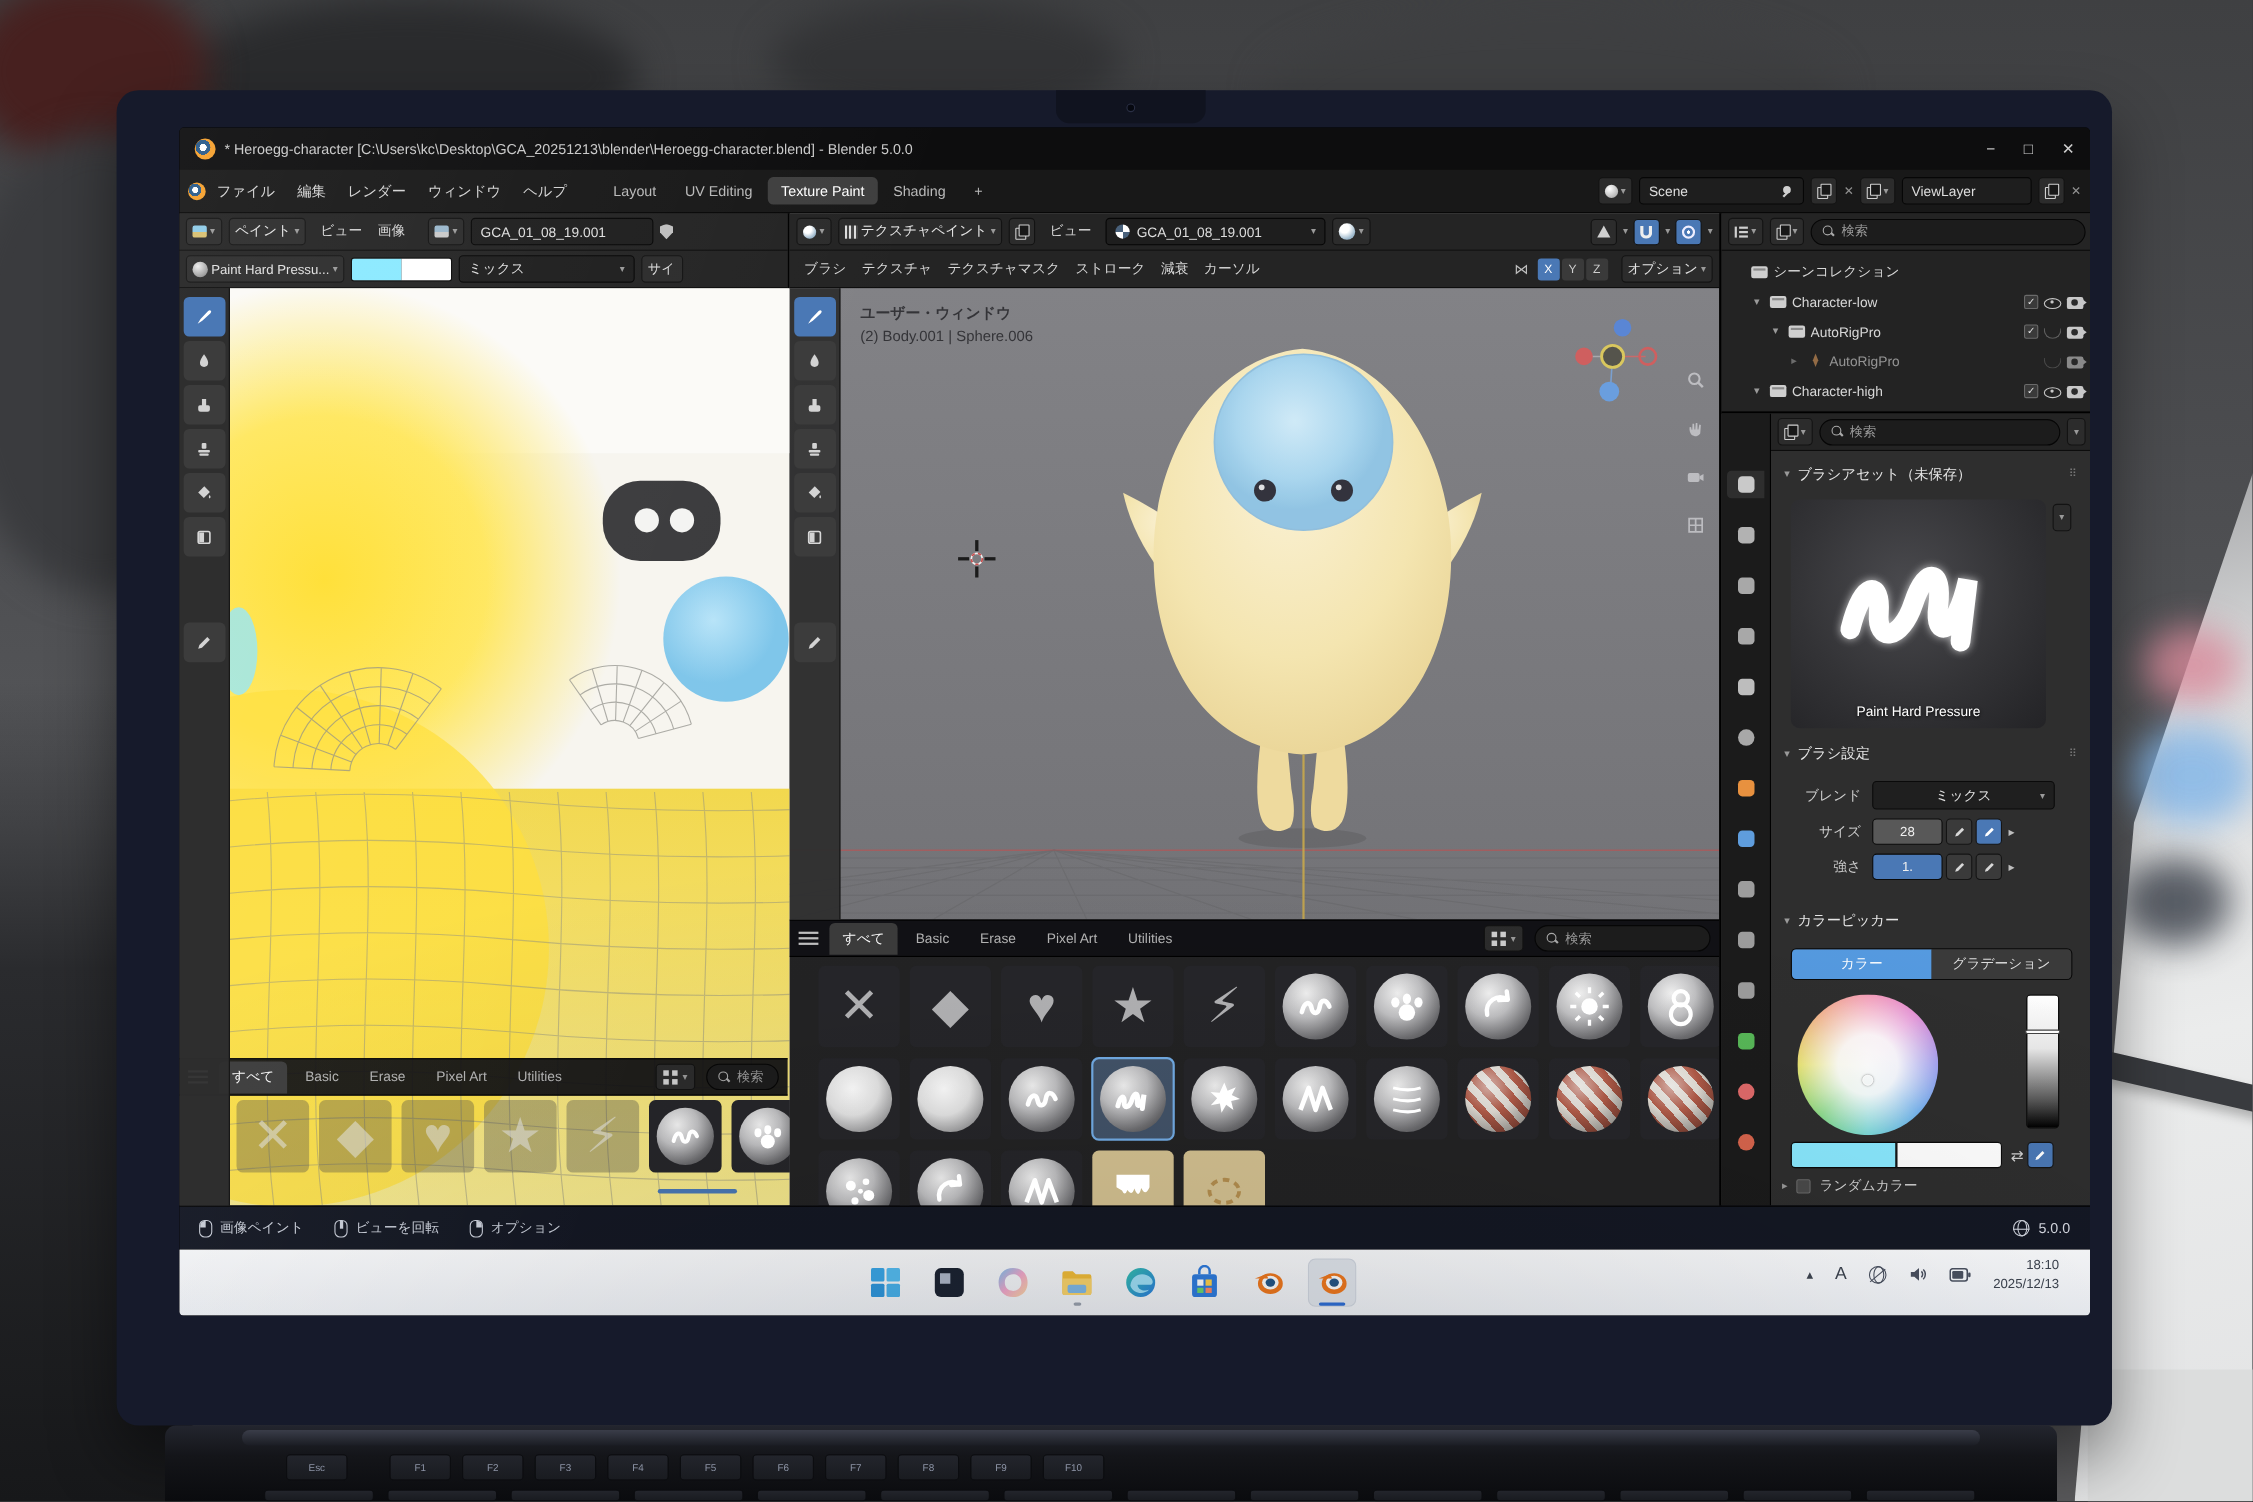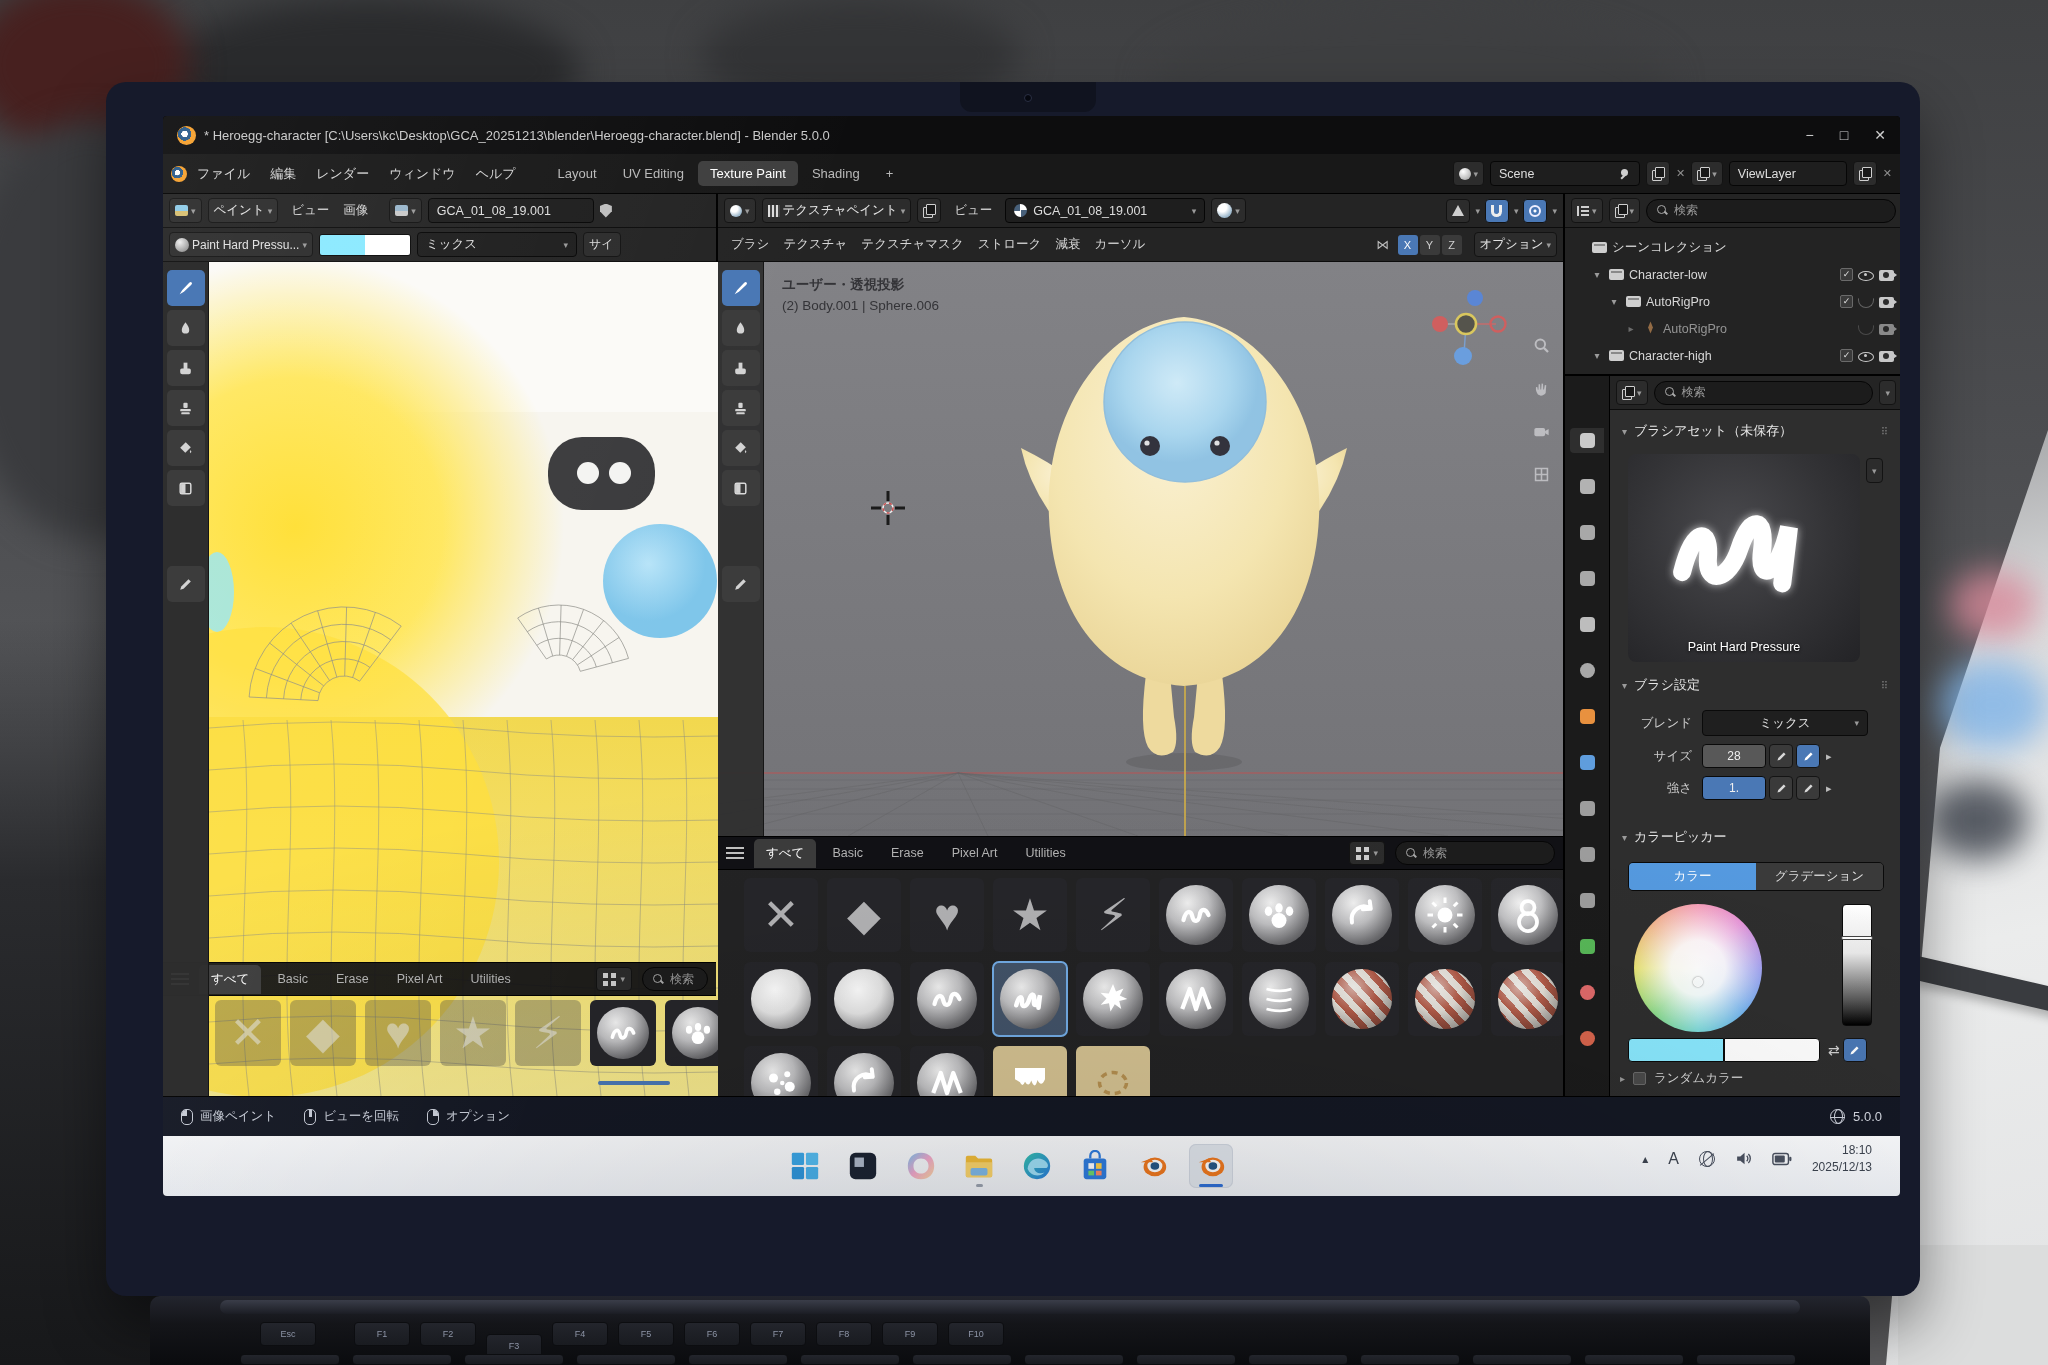--- a/index.html
+++ b/index.html
@@ -216,21 +216,21 @@
     <div id="notch">
         <i></i>
       </div>
   </div>
   <div id="kbdeck">
     <div id="hinge"></div>
     <div id="keys">
         <div class="key" style="left: 110px; top: 26px; width: 56px;">Esc</div>
         <div class="key" style="left: 204px; top: 26px; width: 56px;">F1</div>
         <div class="key" style="left: 270px; top: 26px; width: 56px;">F2</div>
-        <div class="key" style="left: 336px; top: 38px; width: 56px;">F3</div>
+        <div class="key" style="left: 336px; top: 26px; width: 56px;">F3</div>
         <div class="key" style="left: 402px; top: 26px; width: 56px;">F4</div>
         <div class="key" style="left: 468px; top: 26px; width: 56px;">F5</div>
         <div class="key" style="left: 534px; top: 26px; width: 56px;">F6</div>
         <div class="key" style="left: 600px; top: 26px; width: 56px;">F7</div>
         <div class="key" style="left: 666px; top: 26px; width: 56px;">F8</div>
         <div class="key" style="left: 732px; top: 26px; width: 56px;">F9</div>
         <div class="key" style="left: 798px; top: 26px; width: 56px;">F10</div>
         <div class="key" style="left: 90px; top: 58px; width: 100px; height: 11px;"></div>
         <div class="key" style="left: 202px; top: 58px; width: 100px; height: 11px;"></div>
         <div class="key" style="left: 314px; top: 58px; width: 100px; height: 11px;"></div>
@@ -564,21 +564,21 @@
               <rect x="3" y="3" width="10" height="10" rx="1.5" fill="none" stroke="#d8d8d8" stroke-width="1.4"></rect>
               <path d="M3.8 3.8 h4.2 v8.4 h-4.2 Z"></path>
             </svg>
           </div>
           <div class="tbtn gap">
             <svg viewBox="0 0 16 16" width="17" height="17" fill="#d3d3d3" xmlns="http://www.w3.org/2000/svg">
               <path d="M3 13 L4 9.8 L10.8 3 L13 5.2 L6.2 12 Z"></path>
             </svg>
           </div>
         </div>
-      <span class="vpinfo" style="top:82px;">ユーザー・透視投影</span>
+      <span class="vpinfo" style="top:82px;">ユーザー・ウィンドウ</span>
       <span class="vpinfo" style="top:104px;font-weight:normal;">(2) Body.001 | Sphere.006</span>
       <div id="vp-nav">
           <div><svg viewBox="0 0 16 16" width="19" height="19" fill="#d8d8d8" xmlns="http://www.w3.org/2000/svg">
               <circle cx="7" cy="7" r="4" fill="none" stroke="#c8c8cc" stroke-width="1.6"></circle>
               <path d="M10 10 L13.5 13.5" stroke="#c8c8cc" stroke-width="1.9"></path>
             </svg></div>
           <div><svg viewBox="0 0 16 16" width="19" height="19" fill="#d8d8d8" xmlns="http://www.w3.org/2000/svg">
               <path d="M5 13 C3.5 11 3 9 3.4 6.8 l1.2 .2 .3 2 .5 0 .2 -4.6 1.2 0 .3 4.4 .6 0 .4 -5 1.2 .1 .2 4.9 .6 0 .7 -3.8 1.2 .3 -.5 6.5 C11 13 9 14 7.4 14 Z" fill="#c8c8cc"></path>
             </svg></div>
           <div><svg viewBox="0 0 16 16" width="19" height="19" fill="#d8d8d8" xmlns="http://www.w3.org/2000/svg">

